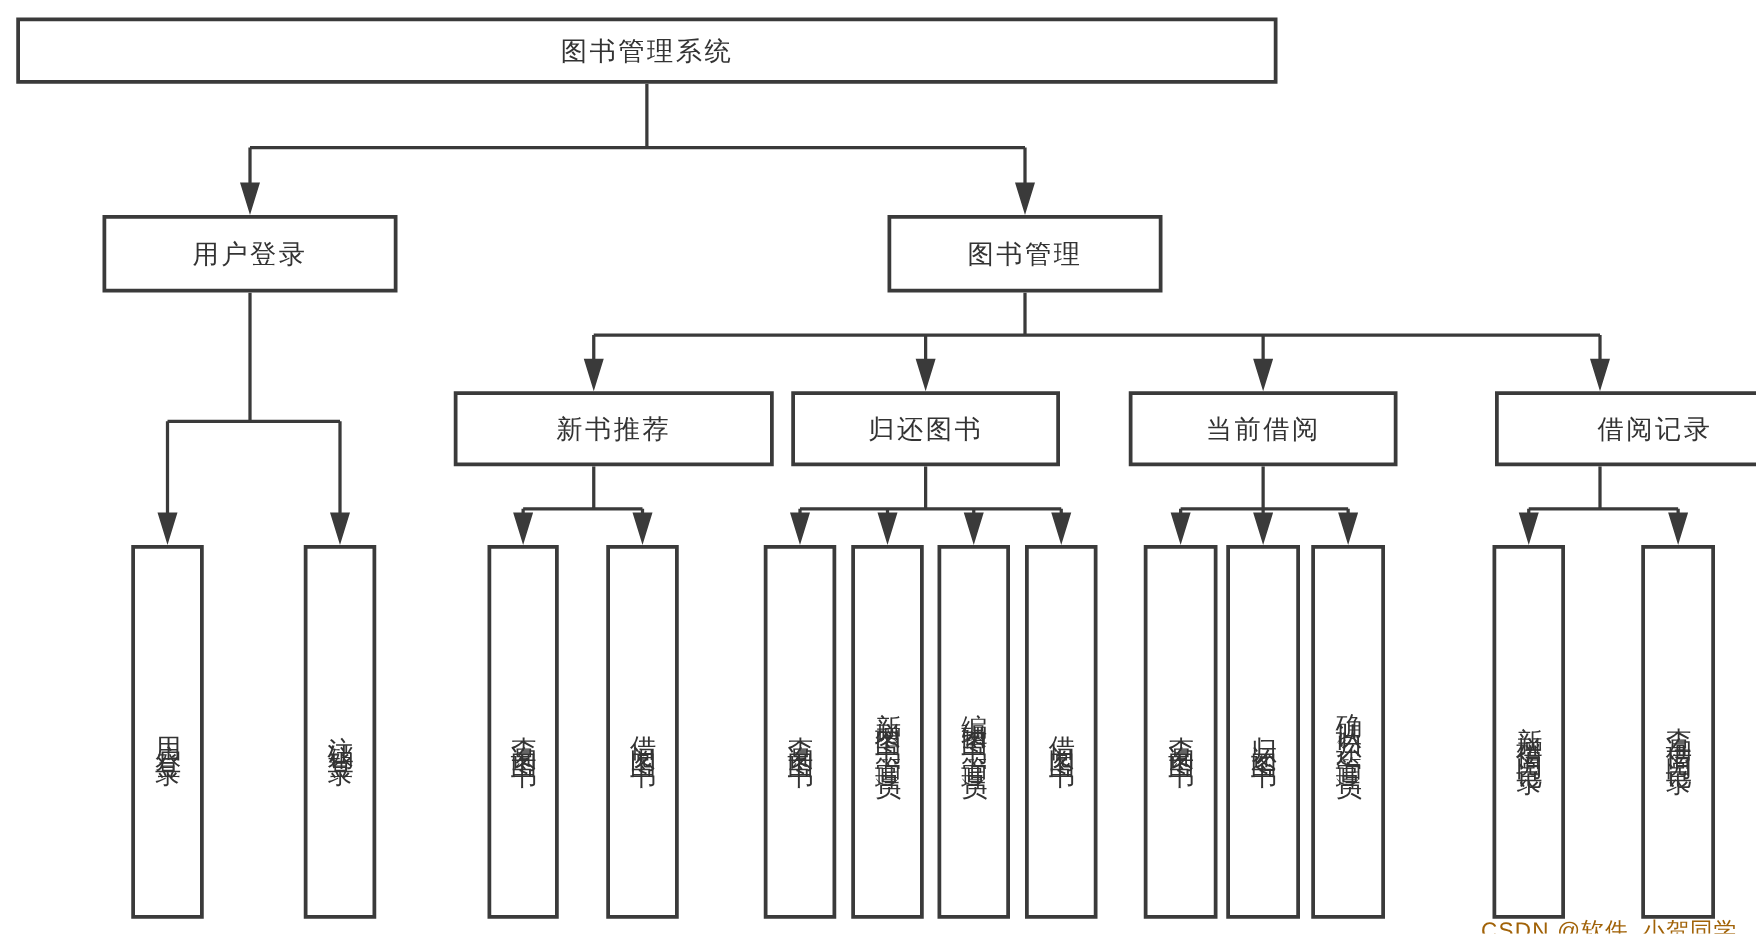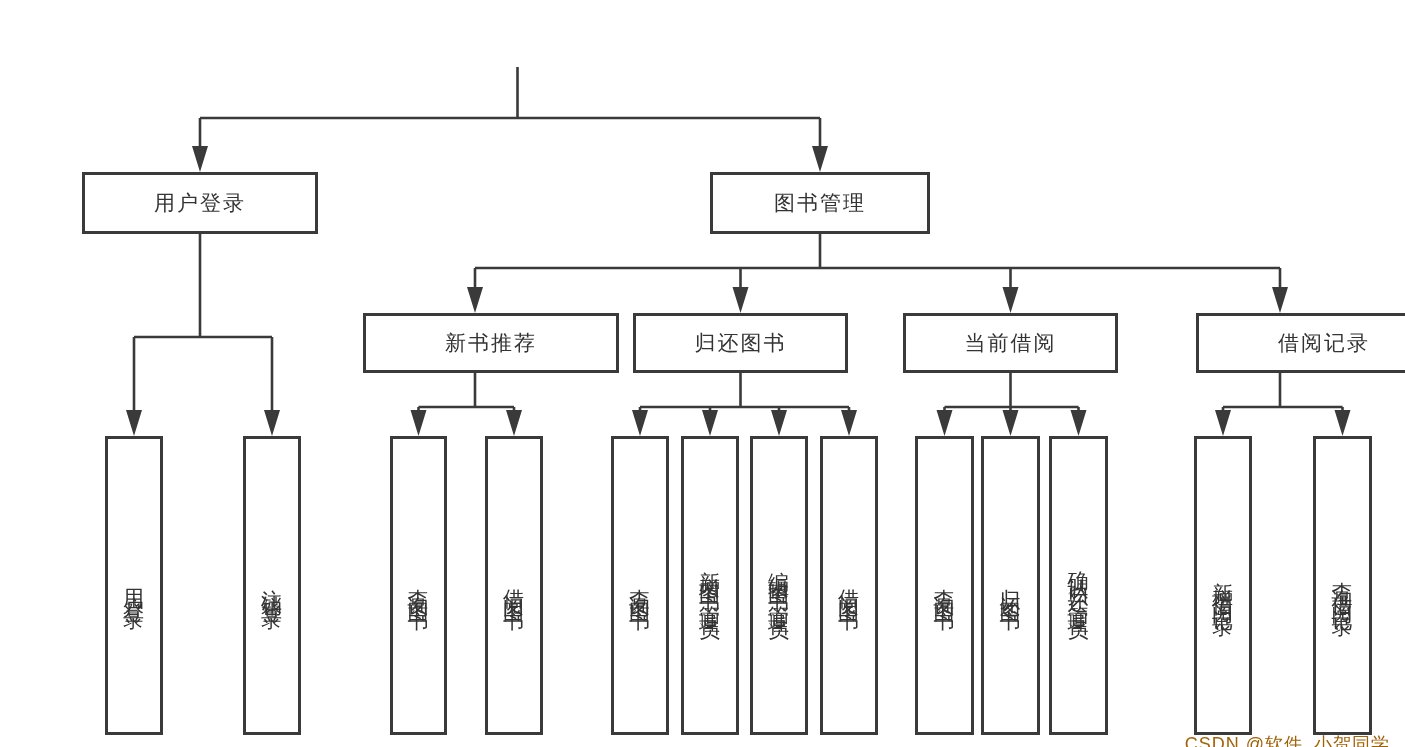--- a/index.html
+++ b/index.html
@@ -108,20 +108,23 @@
       M702 410 L718 410 L710 436 Z
       M771 410 L787 410 L779 436 Z
       M841 410 L857 410 L849 436 Z
       M936.5 410 L952.5 410 L944.5 436 Z
       M1002.5 410 L1018.5 410 L1010.5 436 Z
       M1070.5 410 L1086.5 410 L1078.5 436 Z
       M1215 410 L1231 410 L1223 436 Z
       M1334.5 410 L1350.5 410 L1342.5 436 Z"></path>
   </svg>
 
+  <div class="node h-node" style="left:13px; top:14px; width:1009px; height:53px;">
+    <span>图书管理系统</span>
+  </div>
 
   <div class="node h-node" style="left:82px; top:172px; width:236px; height:62px;">
     <span>用户登录</span>
   </div>
   <div class="node h-node" style="left:710px; top:172px; width:220px; height:62px;">
     <span>图书管理</span>
   </div>
 
   <div class="node h-node" style="left:363px; top:313px; width:256px; height:60px;">
     <span>新书推荐</span>

